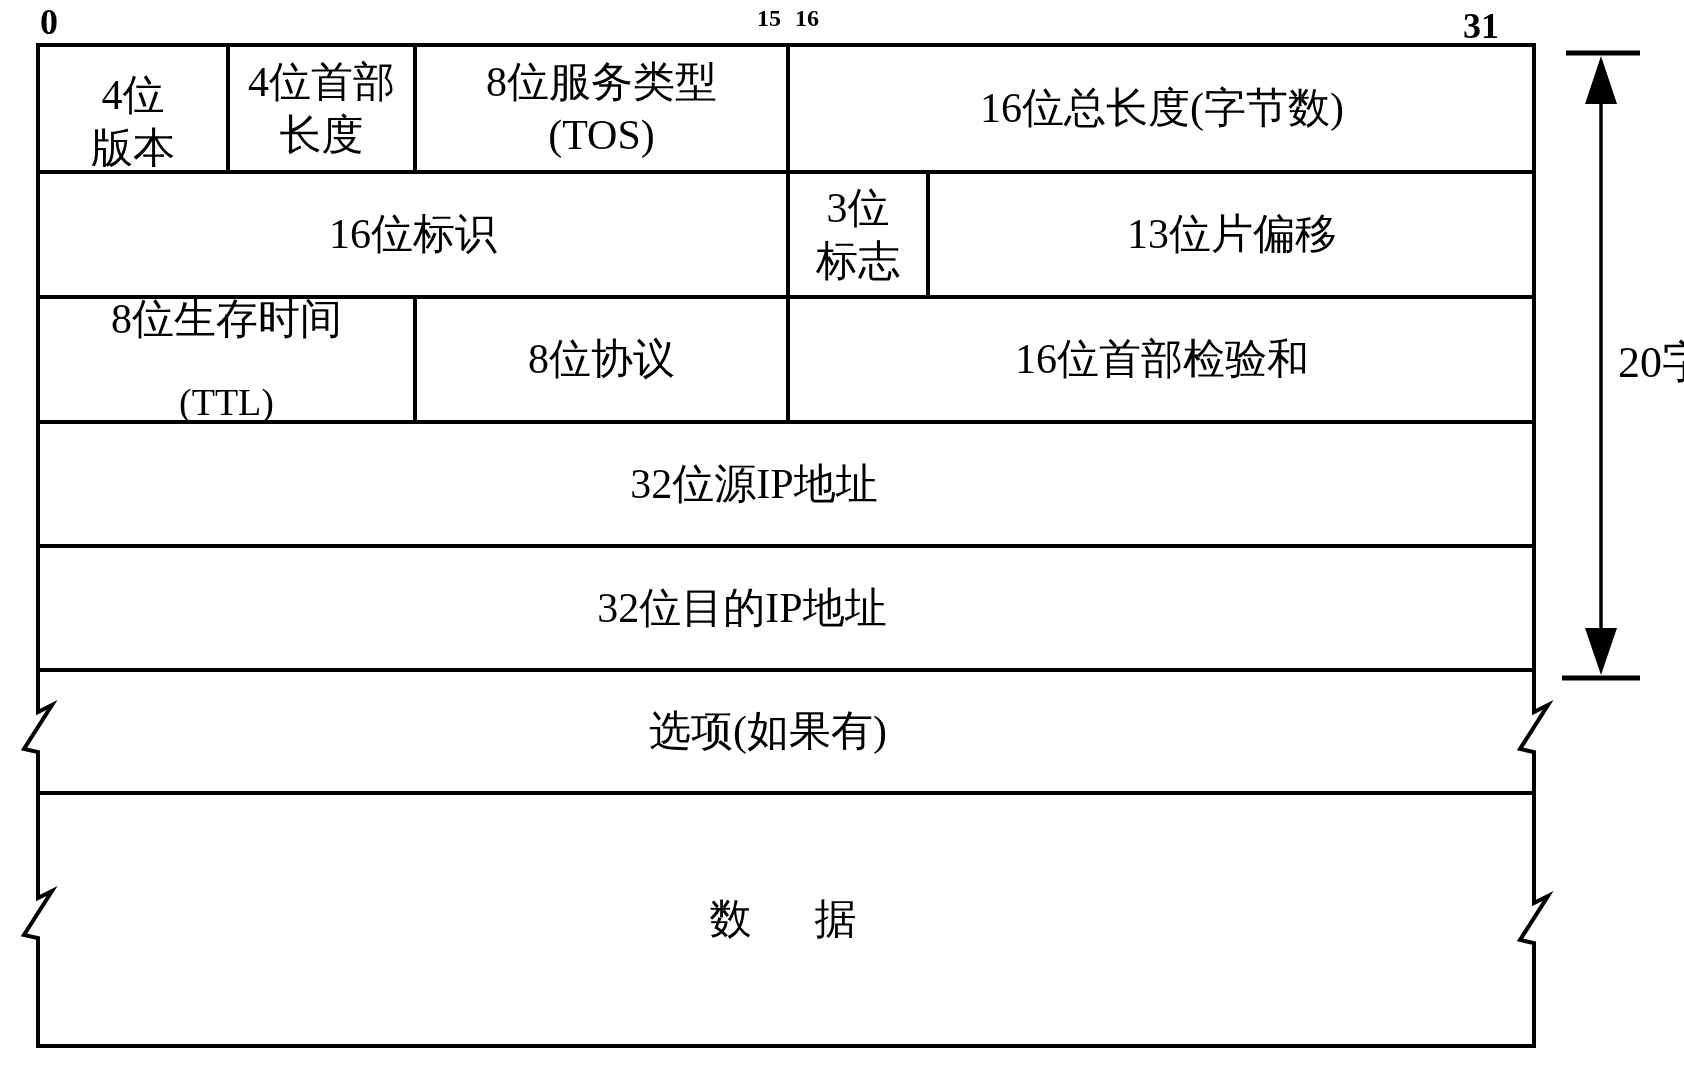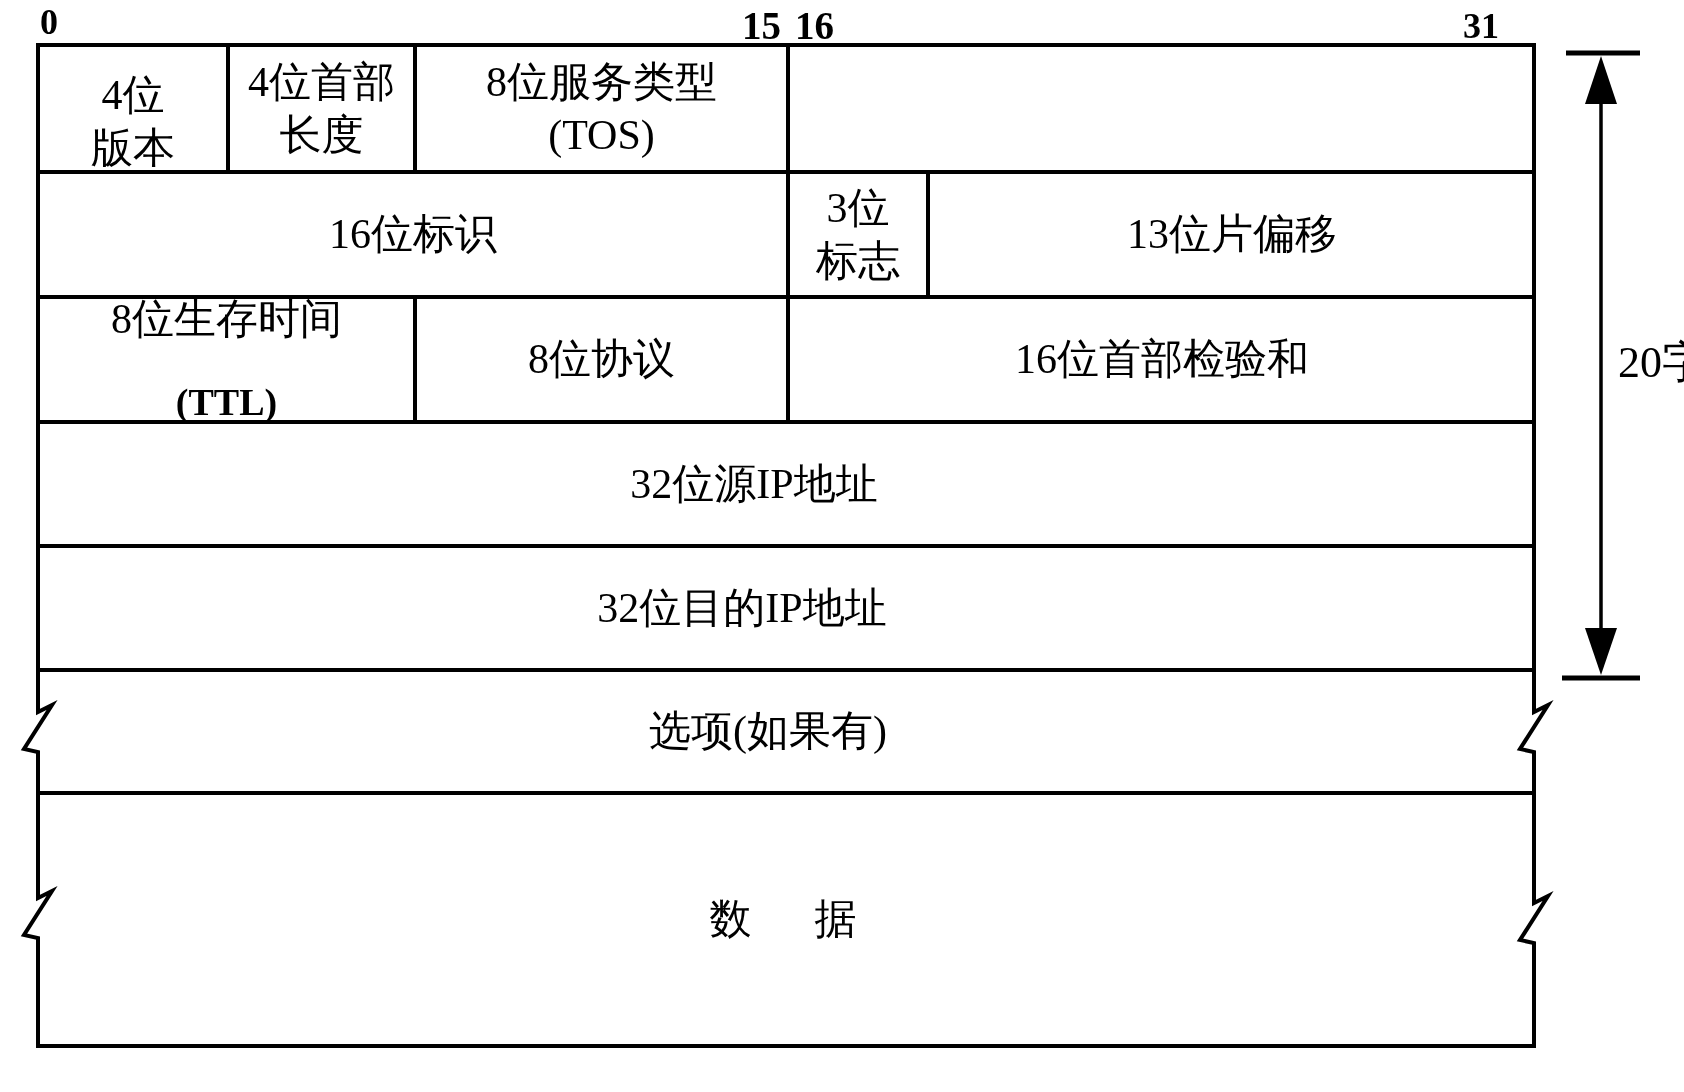--- a/index.html
+++ b/index.html
@@ -18,34 +18,34 @@
     display: flex;
     flex-direction: column;
     align-items: center;
     justify-content: center;
     text-align: center;
     font-size: 42px;
     line-height: 1.26;
     white-space: pre-line;
   }
   .cell-label.pre { white-space: pre; flex-direction: row; }
-  .bold { font-weight: bold; margin-top: 33px; }
+  .bold { font-weight: normal; margin-top: 33px; }
   .bit-label {
     position: absolute;
     font-weight: bold;
     font-size: 36px;
     line-height: 1;
   }
   .bit-mid {
     position: absolute;
     display: flex;
     justify-content: center;
     gap: 14px;
     font-weight: bold;
-    font-size: 39px;
+    font-size: 24px;
     line-height: 1;
   }
   .svg-overlay {
     position: absolute;
     left: 0; top: 0;
     width: 1684px; height: 1092px;
     pointer-events: none;
   }
   .size-label {
     position: absolute;
@@ -89,20 +89,21 @@
   <div class="vline" style="left:413px;  top:295px; width:4px; height:129px;"></div>
   <div class="vline" style="left:786px;  top:43px;  width:4px; height:381px;"></div>
   <div class="vline" style="left:926px;  top:170px; width:4px; height:129px;"></div>
 
   <div class="cell-label" style="left:38px;  top:58px; width:190px; height:127px;">4位
 版本</div>
   <div class="cell-label" style="left:228px; top:45px; width:187px; height:127px;">4位首部
 长度</div>
   <div class="cell-label" style="left:415px; top:45px; width:373px; height:127px;">8位服务类型
 (TOS)</div>
+  <div class="cell-label" style="left:788px; top:45px; width:748px; height:127px;">16位总长度(字节数)</div>
 
   <div class="cell-label" style="left:38px;  top:172px; width:750px; height:125px;">16位标识</div>
   <div class="cell-label" style="left:788px; top:172px; width:140px; height:125px;">3位
 标志</div>
   <div class="cell-label" style="left:928px; top:172px; width:608px; height:125px;">13位片偏移</div>
 
   <div class="cell-label" style="left:38px; top:297px; width:377px; height:125px;">
     <span>8位生存时间</span>
     <span class="bold" style="font-size:38px;">(TTL)</span>
   </div>

